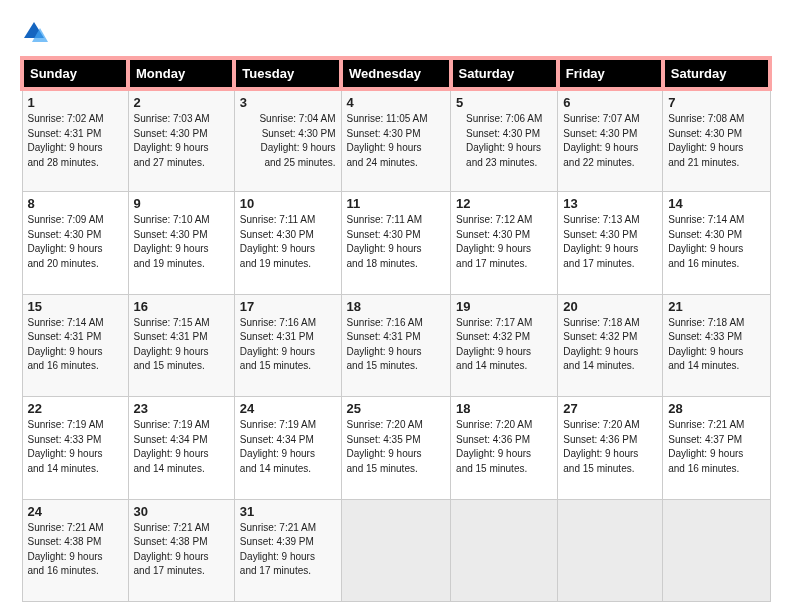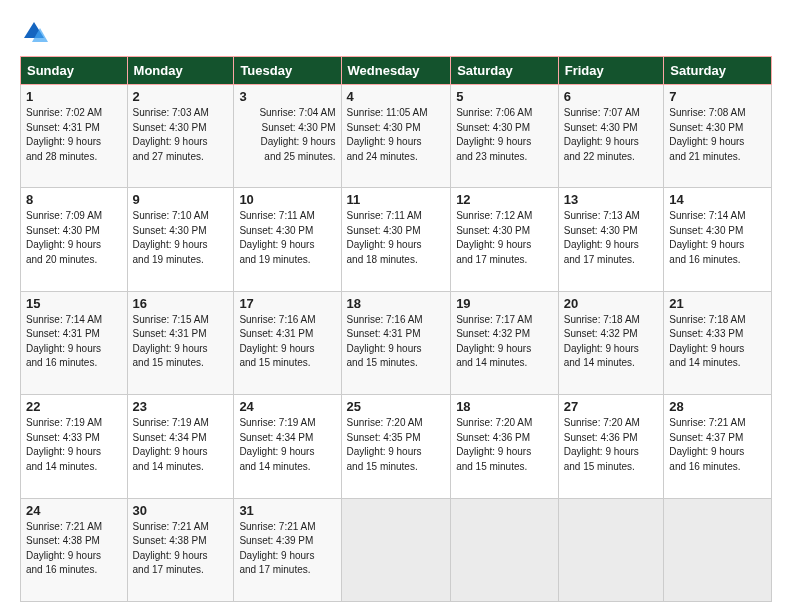--- a/index.html
+++ b/index.html
@@ -50,27 +50,27 @@
     .location {
       font-size: 14px;
       color: #555;
     }
     .calendar {
       width: 100%;
       border-collapse: collapse;
       flex: 1;
     }
     .calendar thead tr th {
-      background: #14532d;
+      background: #000000;
       color: #fff;
       font-size: 13px;
       font-weight: bold;
       padding: 6px 6px;
       text-align: left;
-      border: 1px solid #fca5a5;
+      border: 4px solid #fca5a5;
     }
     .calendar tbody tr td {
       border: 1px solid #ccc;
       vertical-align: top;
       padding: 4px 5px;
       font-size: 10.5px;
       color: #222;
       width: 113px;
       background: #fff;
       height: 88px;
@@ -151,21 +151,21 @@
           </td>
           <td>
             <span class="day-num">4</span>
             <div class="day-info" style="white-space: pre-line;">Sunrise: 11:05 AM
 Sunset: 4:30 PM
 Daylight: 9 hours
 and 24 minutes.</div>
           </td>
           <td>
             <span class="day-num">5</span>
-            <div class="day-info" style="white-space: pre-line;">Sunrise: 7:06 AM
+            <div class="day-info" style="white-space: pre-line; margin-left: 10px;">Sunrise: 7:06 AM
 Sunset: 4:30 PM
 Daylight: 9 hours
 and 23 minutes.</div>
           </td>
           <td>
             <span class="day-num">6</span>
             <div class="day-info" style="white-space: pre-line;">Sunrise: 7:07 AM
 Sunset: 4:30 PM
 Daylight: 9 hours
 and 22 minutes.</div>

